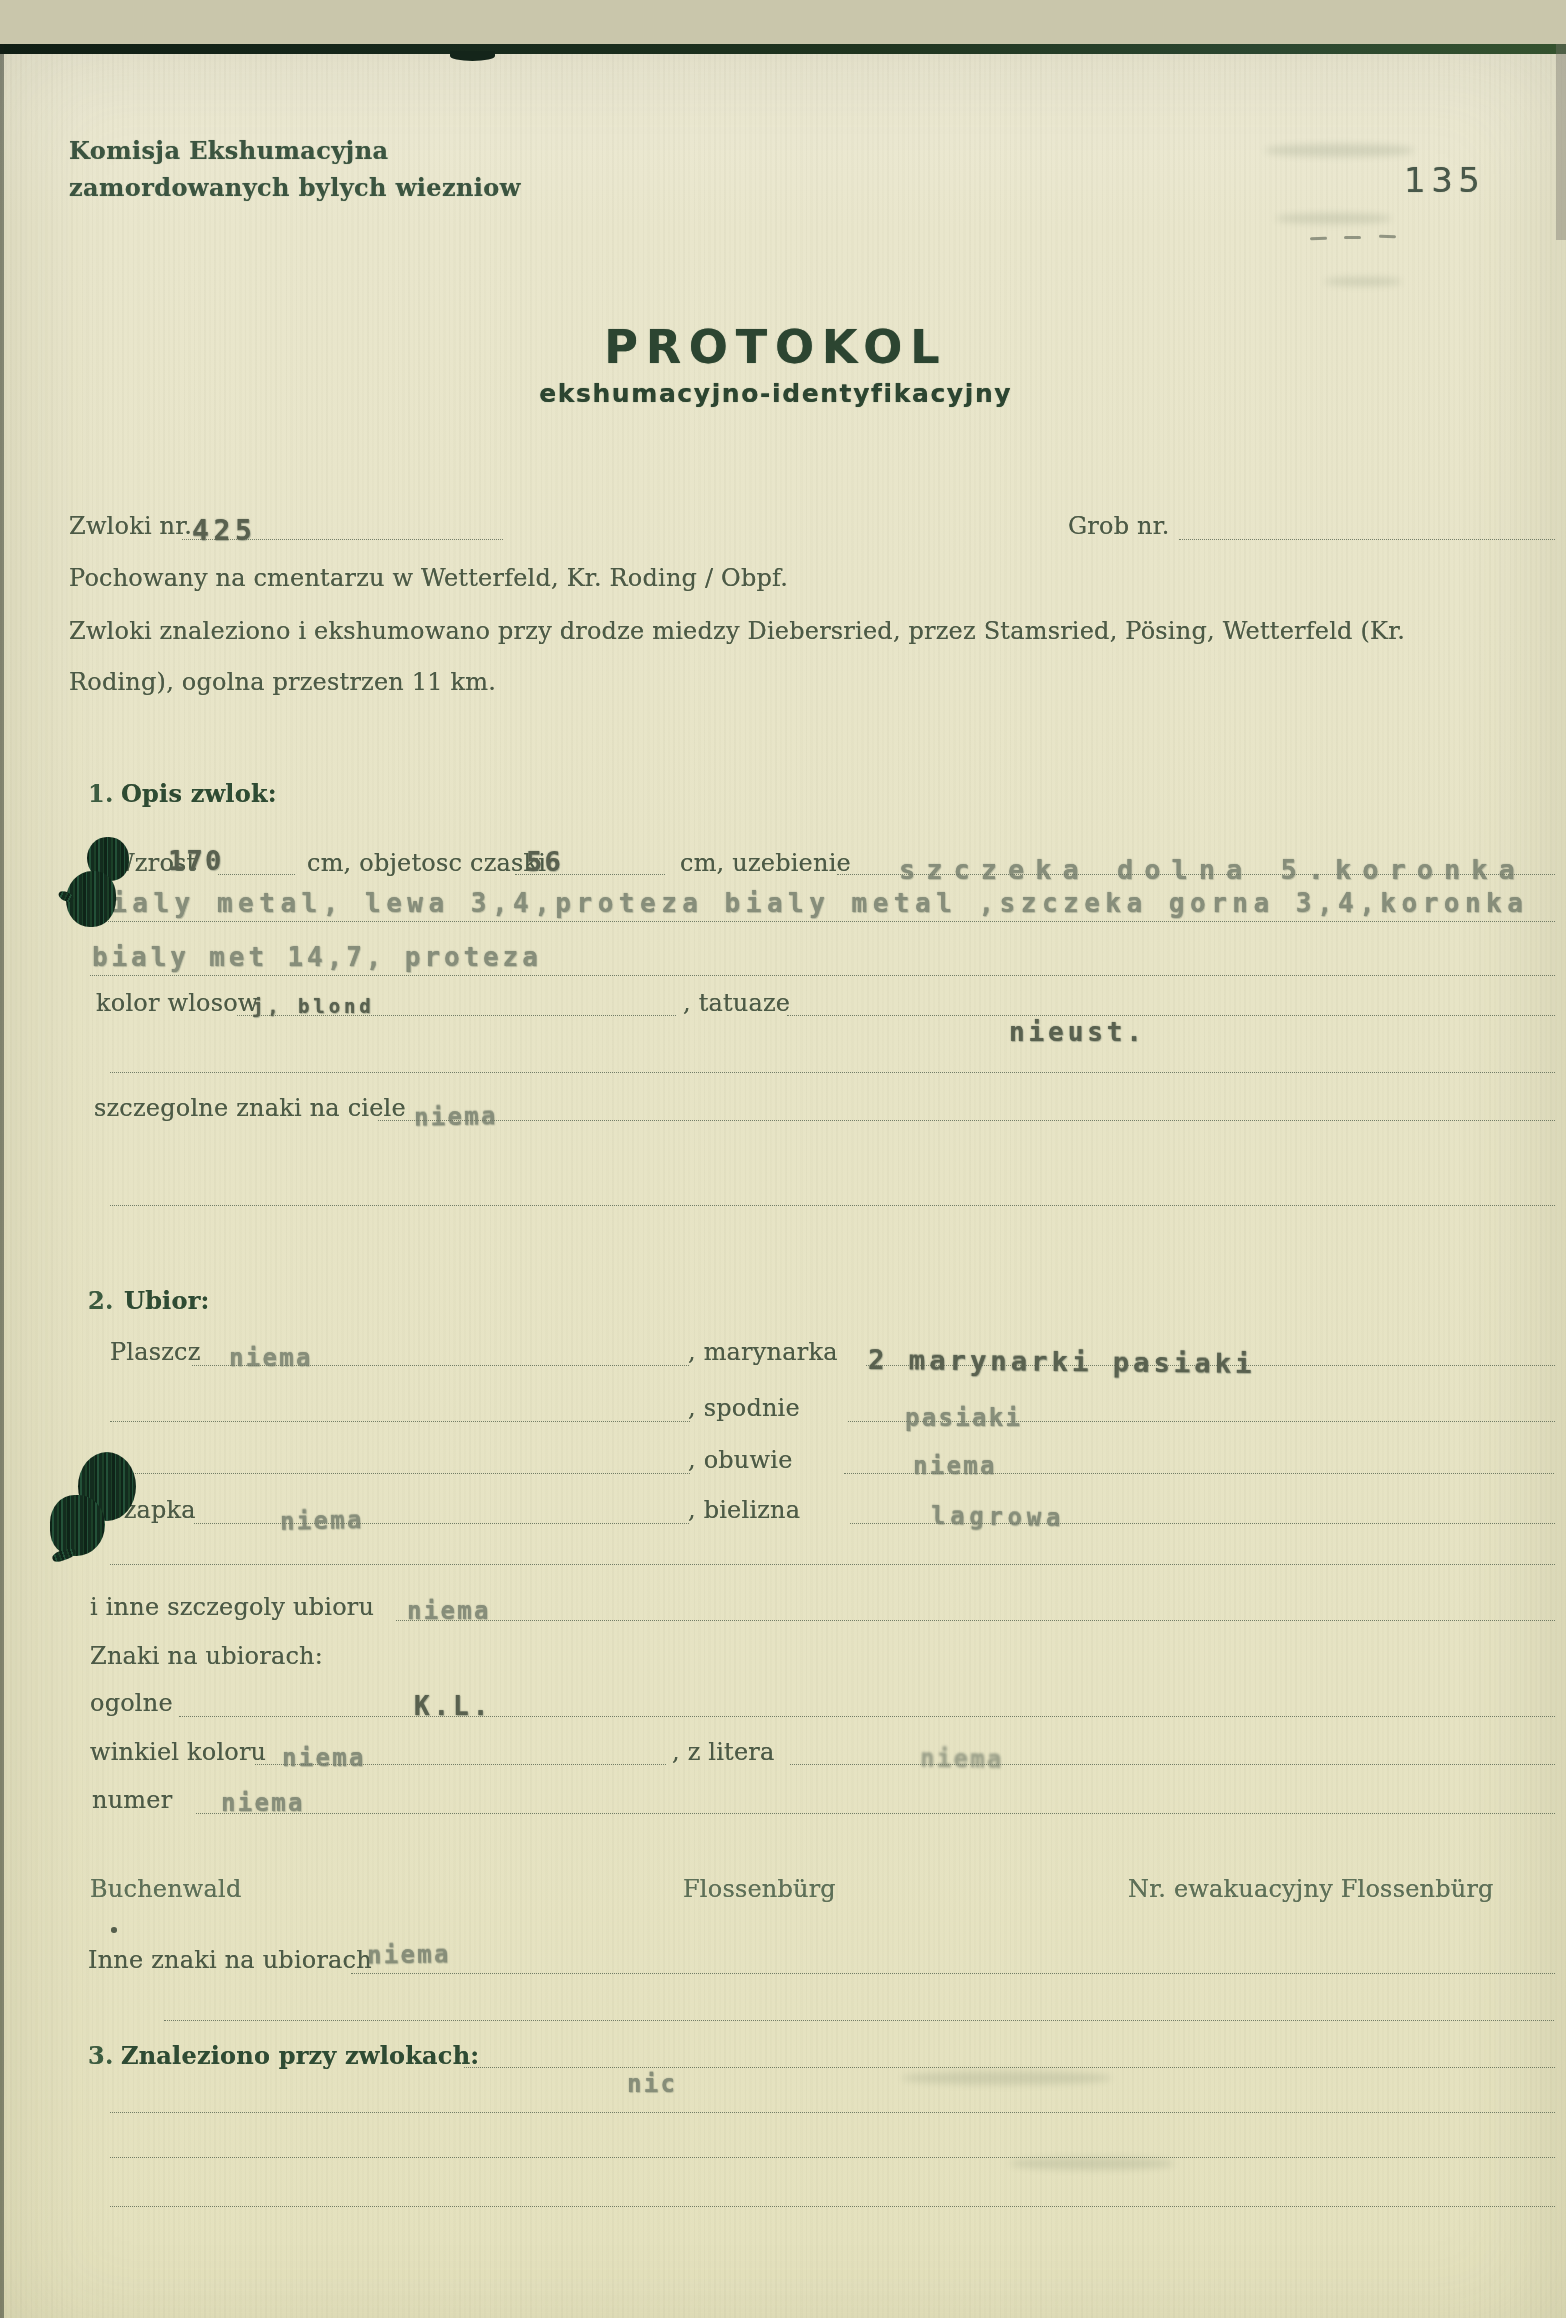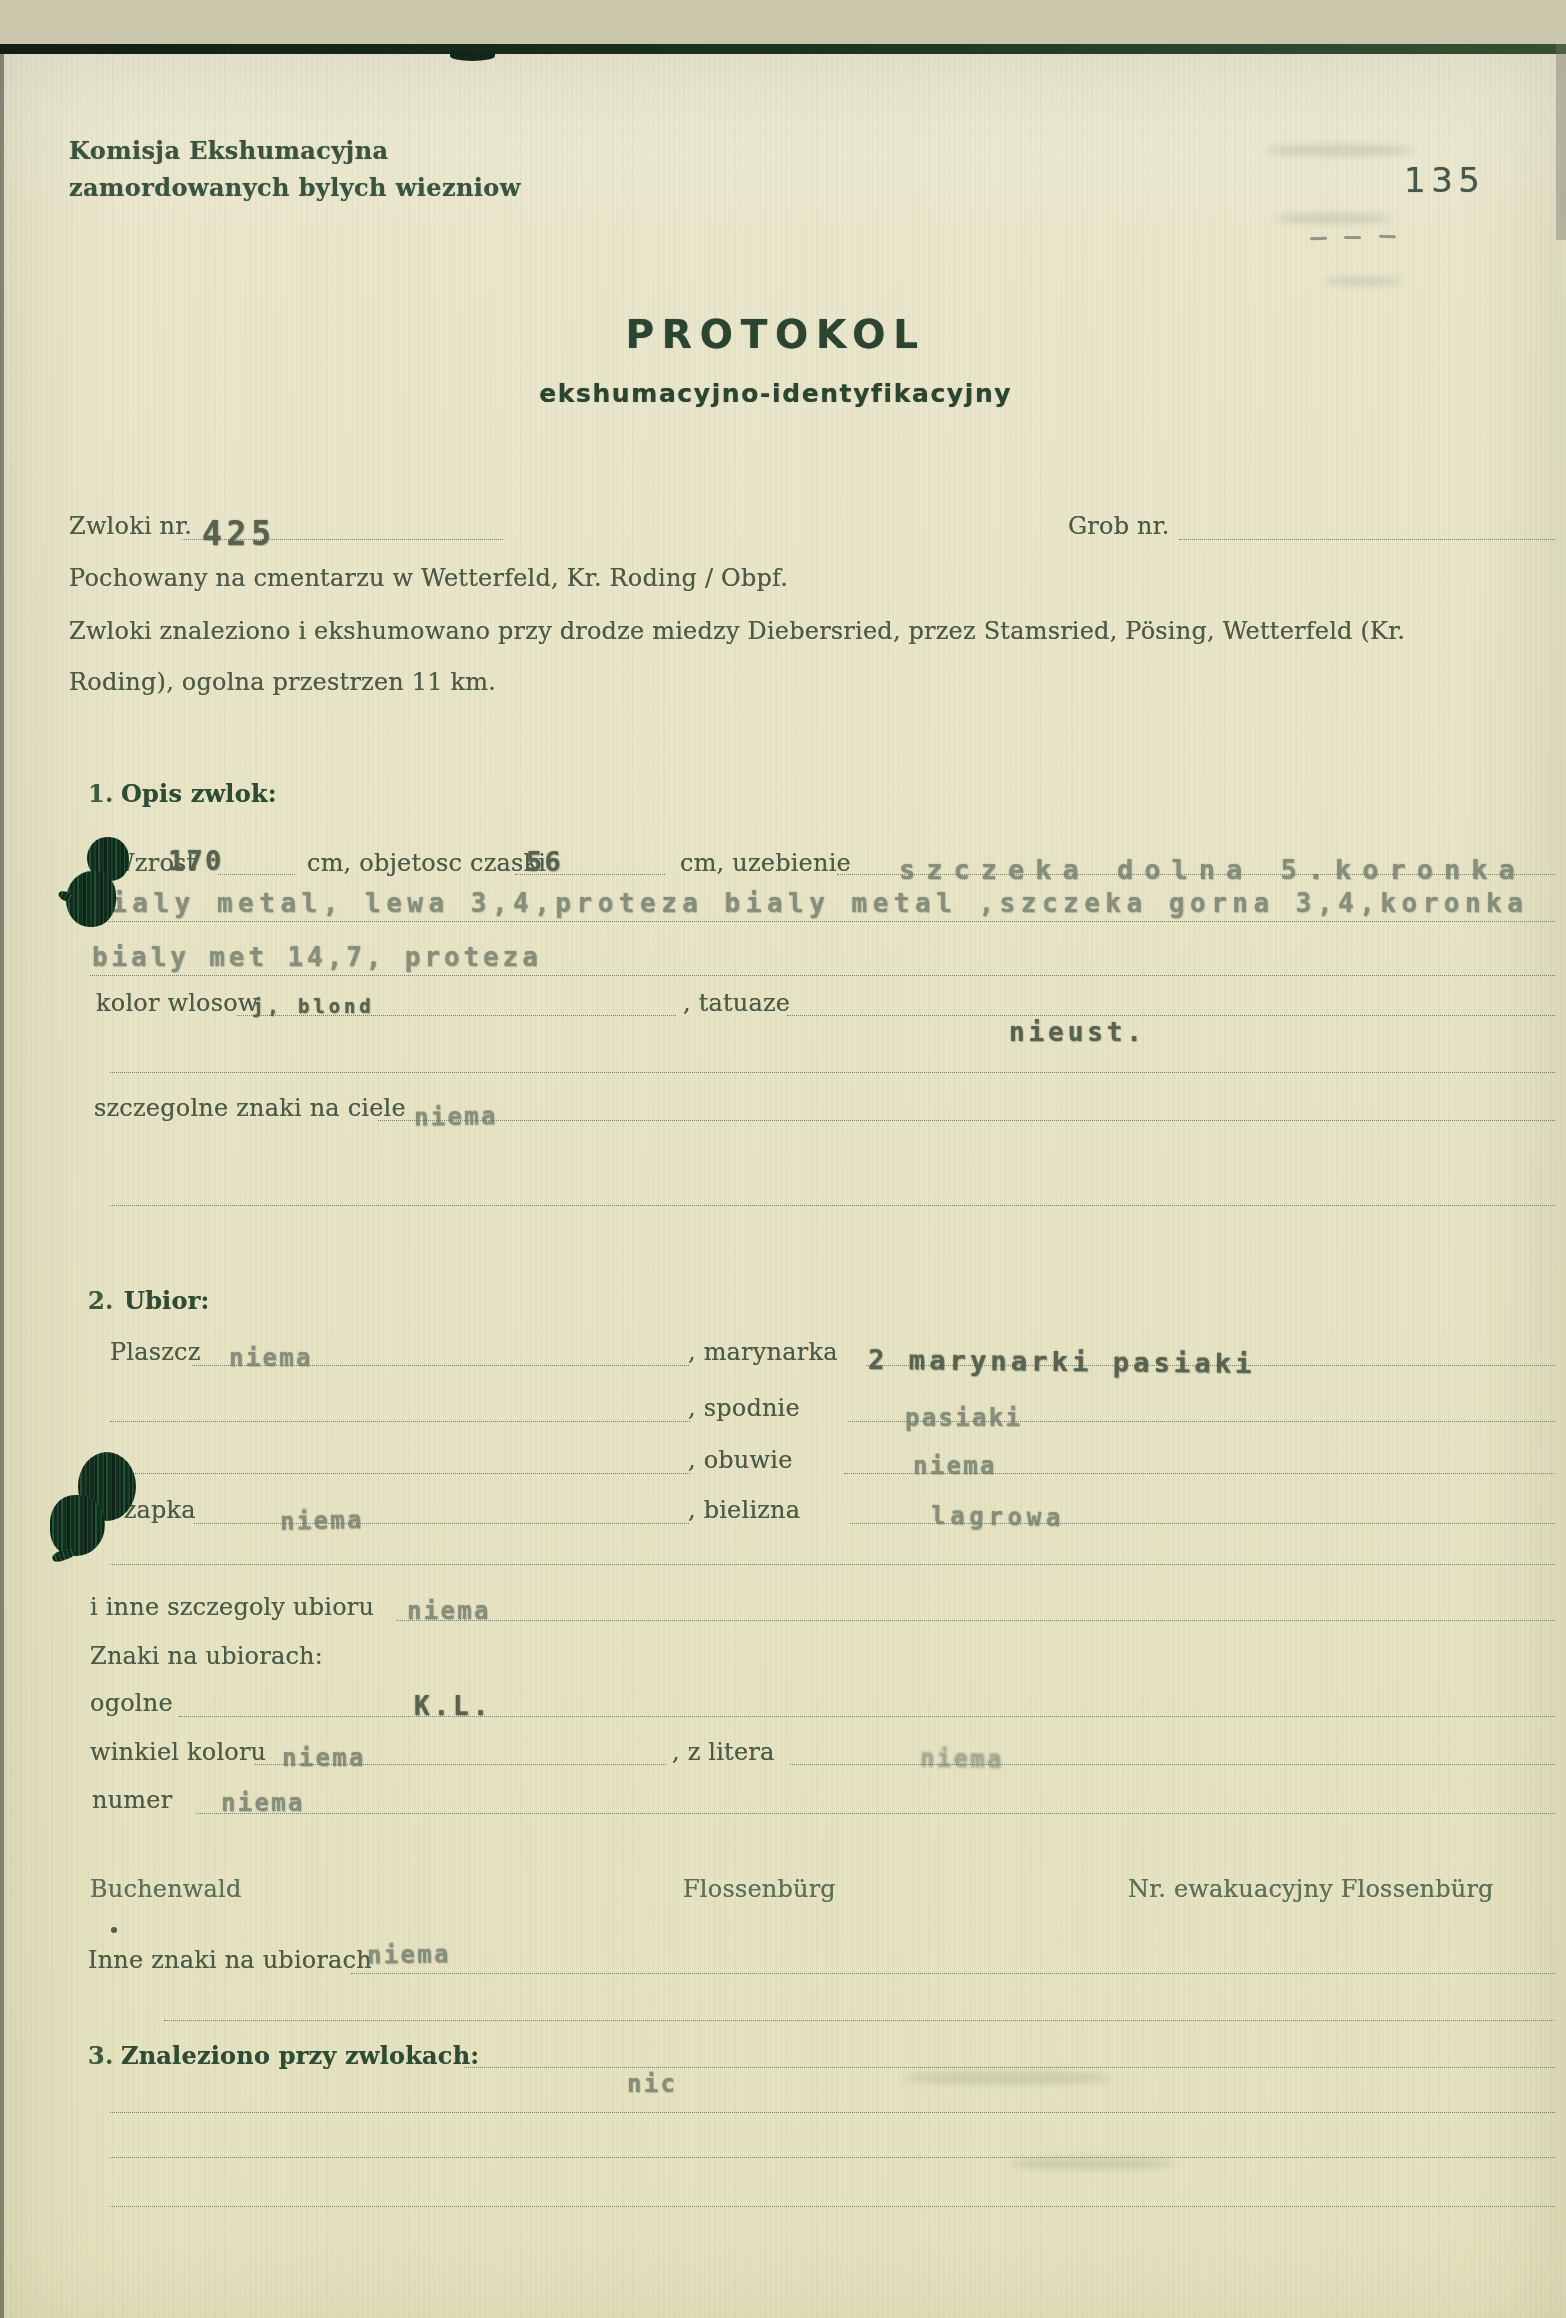--- a/index.html
+++ b/index.html
@@ -23,22 +23,22 @@
   .faint{opacity:0.78;filter:blur(0.5px);}
   .vfaint{opacity:0.6;filter:blur(0.9px);}
   .dark{color:#59614f;}
   
   .dots{position:absolute;height:0;border-bottom:1.6px dotted rgba(86,100,80,0.8);}
   
   .hdr{position:absolute;left:69px;top:88px;font-weight:bold;font-size:24px;line-height:37px;
      color:#3b5440;letter-spacing:0.4px;text-shadow:0 0 0.8px rgba(50,80,55,0.6);}
   .pagenum{position:absolute;left:1404px;top:116px;font-family:"DejaVu Sans",sans-serif;
      font-size:34px;color:#48584a;letter-spacing:5.5px;text-shadow:0 0 0.8px rgba(60,75,60,0.8);}
-  .title{position:absolute;left:15.7px;width:1520px;top:268px;text-align:center;
-     font-family:"DejaVu Sans",sans-serif;font-weight:bold;font-size:39px;letter-spacing:7.8px;
+  .title{position:absolute;left:15.7px;width:1520px;top:276px;text-align:center;
+     font-family:"DejaVu Sans",sans-serif;font-weight:bold;font-size:46px;letter-spacing:7.8px;
      color:#2c4531;text-shadow:0 0 0.8px rgba(40,65,45,0.8);}
   .subtitle{position:absolute;left:15.7px;width:1520px;top:335px;text-align:center;
      font-family:"DejaVu Sans",sans-serif;font-weight:bold;font-size:25px;letter-spacing:1.6px;
      color:#2c4531;text-shadow:0 0 0.8px rgba(40,65,45,0.8);}
   
   .topbar{position:absolute;left:0;top:0;width:1567px;height:10.2px;
      background:linear-gradient(90deg,#101e14,#17291c 30%,#1f341f 55%,#2b4630 80%,#34522e);}
   .topdrip{position:absolute;left:450px;top:7px;width:45px;height:10.2px;background:#14251a;border-radius:0 0 60% 60%;}
   .botbar{position:absolute;left:0;top:2308px;width:1567px;height:10.2px;
      background:linear-gradient(90deg,#1b3226,#234034 40%,#1d3629 70%,#2a4434);}
@@ -75,21 +75,21 @@
   <div class="pagenum">135</div>
   <div class="dash" style="left:1310px;top:193px;transform:rotate(-2deg);"></div>
   <div class="dash" style="left:1344px;top:192px;"></div>
   <div class="dash" style="left:1379px;top:191px;transform:rotate(2deg);"></div>
 
   <div class="title">PROTOKOL</div>
   <div class="subtitle">ekshumacyjno-identyfikacyjny</div>
 
   <span class="s" style="left:69px;top:468px;">Zwloki nr.</span>
   <i class="dots" style="left:182px;top:495px;width:321px;"></i>
-  <span class="typed dark" style="left:202px;top:470px;font-size:33px;letter-spacing:4.7px;filter:blur(0.4px);">425</span>
+  <span class="typed dark" style="left:192px;top:470px;font-size:28px;letter-spacing:4.7px;filter:blur(0.4px);">425</span>
   <span class="s" style="left:1068px;top:468px;">Grob nr.</span>
   <i class="dots" style="left:1179px;top:495px;width:376px;"></i>
 
   <span class="s" style="left:69px;top:520px;">Pochowany na cmentarzu w Wetterfeld, Kr. Roding / Obpf.</span>
   <span class="s" style="left:69px;top:573px;">Zwloki znaleziono i ekshumowano przy drodze miedzy Diebersried, przez Stamsried, Pösing, Wetterfeld (Kr.</span>
   <span class="s" style="left:69px;top:624px;">Roding), ogolna przestrzen 11 km.</span>
 
   <span class="s num" style="left:88px;top:735px;">1.</span>
   <span class="s b green" style="left:121px;top:735px;">Opis zwlok:</span>
 

